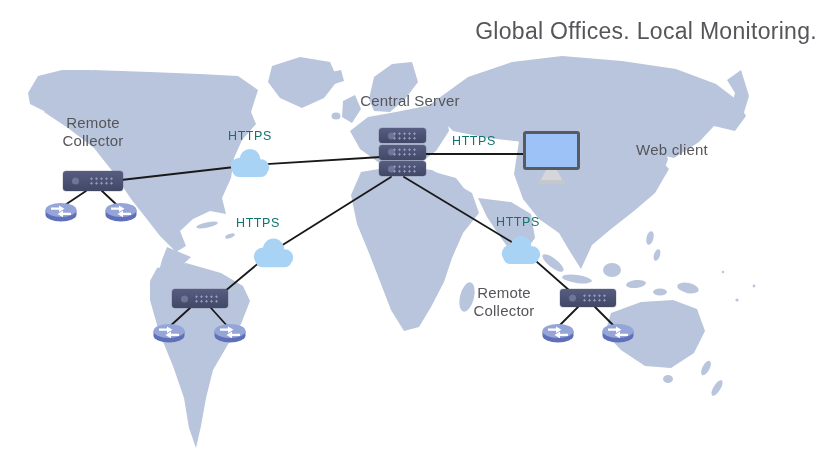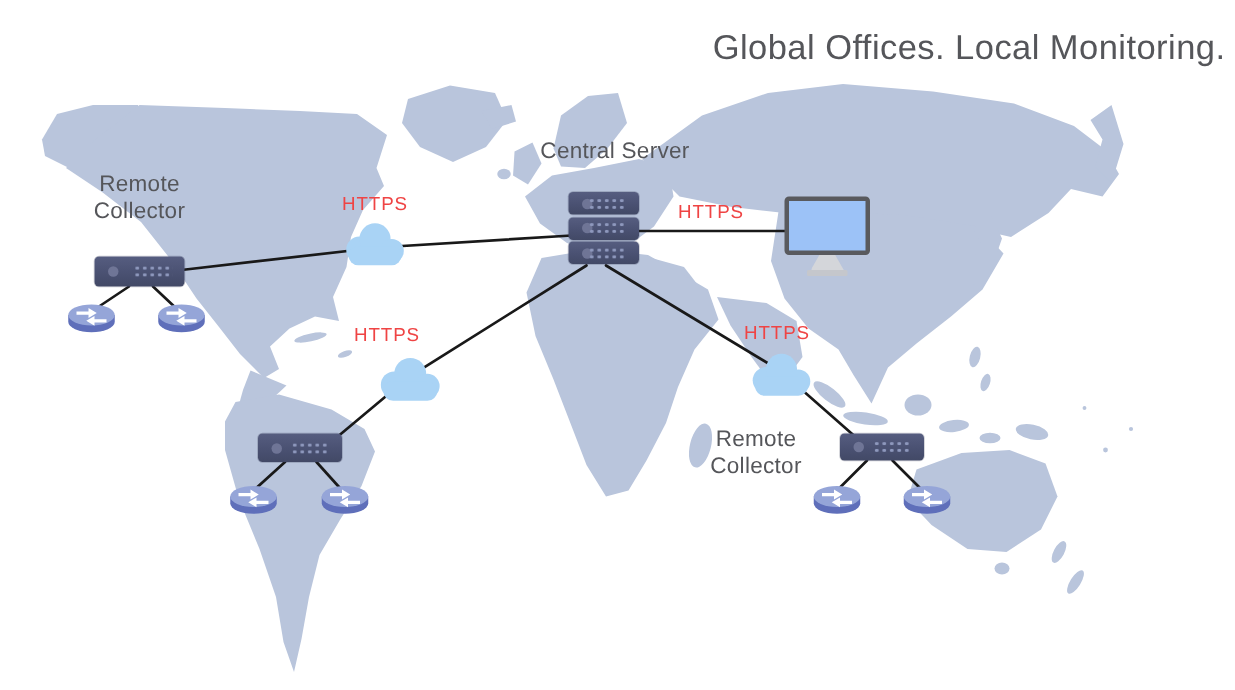--- a/index.html
+++ b/index.html
@@ -4,21 +4,21 @@
 <style>
   html,body{margin:0;padding:0;background:#fff;}
   #stage{
     position:relative;width:823px;height:460px;overflow:hidden;background:#ffffff;
     font-family:"Liberation Sans", sans-serif;color:#57585a;
   }
   svg.abs{position:absolute;left:0;top:0;}
   
   .node-label{position:absolute;text-align:center;font-size:15px;line-height:18px;color:#55565a;letter-spacing:.2px;}
   .title{position:absolute;top:18px;right:6px;font-size:23px;letter-spacing:.3px;color:#55565a;white-space:nowrap;}
-  .https{position:absolute;width:48px;text-align:center;font-size:12.5px;letter-spacing:.6px;color:#ef4444;}
+  .https{position:absolute;width:48px;text-align:center;font-size:12.5px;letter-spacing:.6px;color:#0f766e;}
   
   .server{position:absolute;display:flex;flex-direction:column;gap:1.5px;}
   .srv-unit{
     position:relative;border-radius:3px;
     background:linear-gradient(180deg,#565d80 0%,#4a5172 55%,#424966 100%);
     box-shadow:0 0 0 .5px rgba(40,45,70,.25);
   }
   .srv-unit .led{
     position:absolute;left:9px;top:50%;transform:translateY(-50%);
     width:7px;height:7px;border-radius:50%;background:#6f7596;
@@ -208,20 +208,21 @@
     <div class="mon-screen"></div>
     <div class="mon-stand"></div>
     <div class="mon-base"></div>
   </div>
 
   <div class="title">Global Offices. Local Monitoring.</div>
 
   <div class="node-label" style="left:340px;top:92px;width:140px">Central Server</div>
 
   <div class="node-label" style="left:598px;top:141px;width:148px">
+    <div>Web client</div>
   </div>
 
   <div class="node-label" style="left:38px;top:114px;width:110px">
     <div>Remote</div>
     <div>Collector</div>
   </div>
 
   <div class="node-label" style="left:449px;top:284px;width:110px">
     <div>Remote</div>
     <div>Collector</div>

